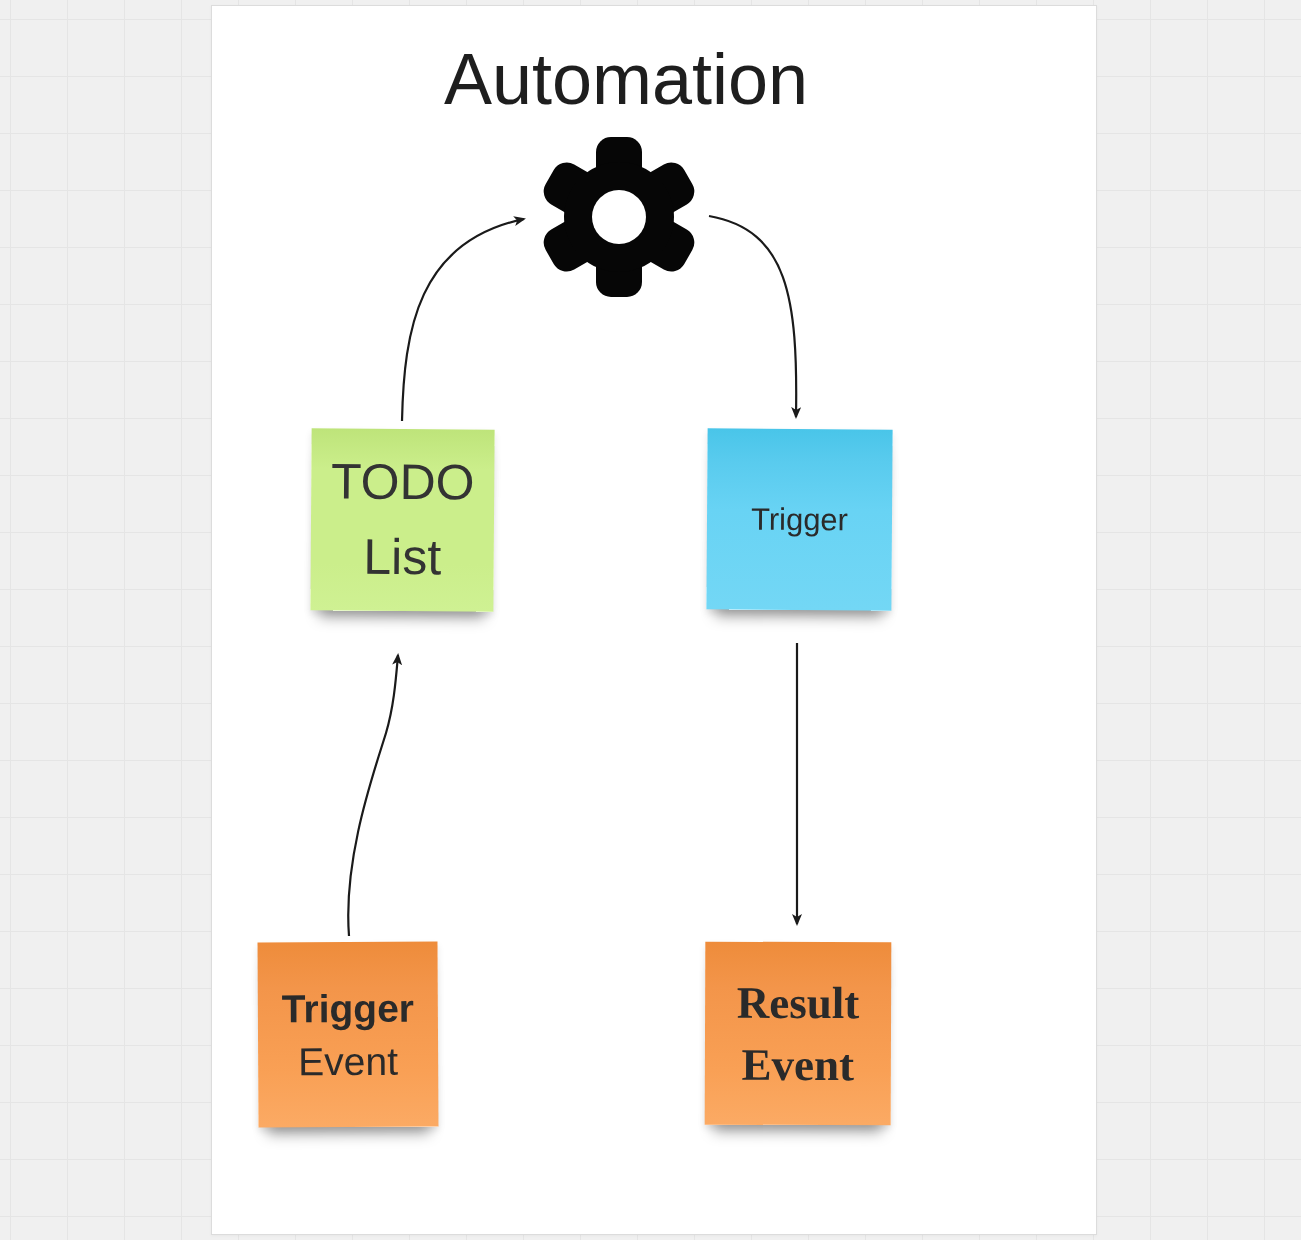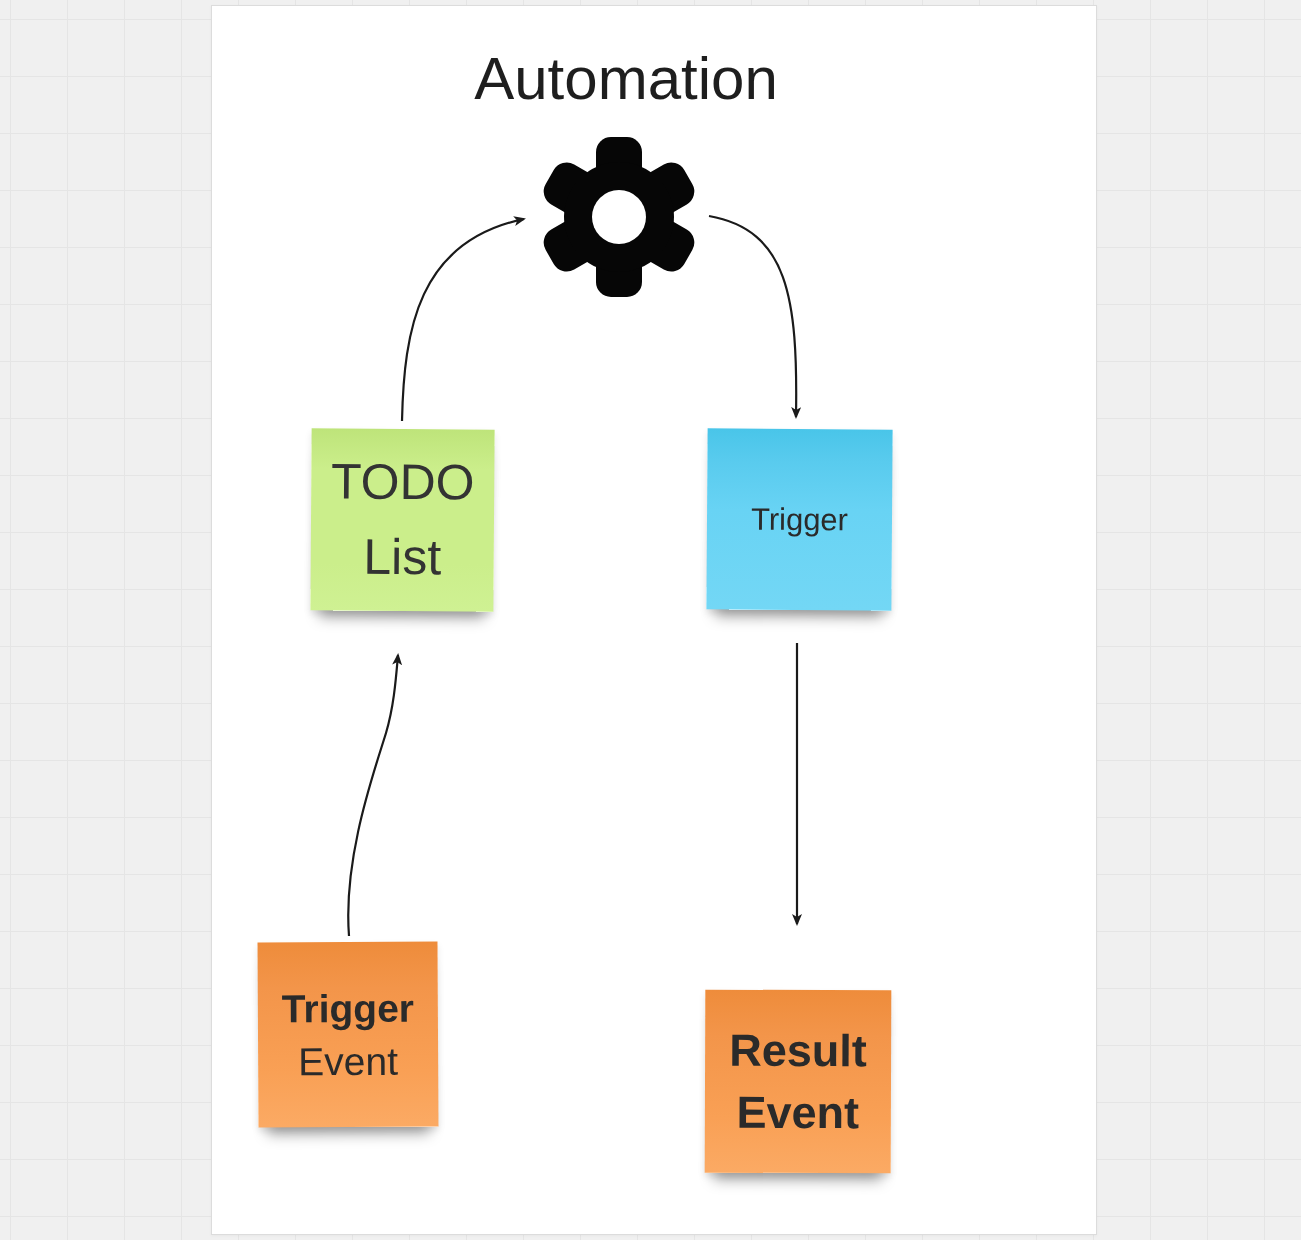--- a/index.html
+++ b/index.html
@@ -24,21 +24,21 @@
   }
   .frame{
     position:absolute;left:211px;top:5px;width:886px;height:1230px;
     background:var(--frame);
     border:1px solid var(--frame-border);
     box-shadow:0 1px 3px rgba(0,0,0,0.04);
   }
   .board-title{
     position:absolute;left:426px;top:34px;width:400px;height:90px;
     display:flex;align-items:center;justify-content:center;
-    font-size:60px;font-weight:400;color:var(--title-text);line-height:1;
+    font-size:72px;font-weight:400;color:var(--title-text);line-height:1;
     letter-spacing:0px;white-space:nowrap;
   }
   .gear-svg{position:absolute;left:529px;top:127px;width:180px;height:180px;}
   .gear-svg .gear-body{fill:var(--gear);}
   .gear-svg .gear-hole{fill:var(--frame);}
   .connectors{position:absolute;left:0;top:0;width:1301px;height:1240px;pointer-events:none;}
   .connectors path.link{fill:none;stroke:var(--arrow);stroke-width:2.2;pointer-events:stroke;}
   .connectors .arrow-head{fill:var(--arrow);}
   .note{
     position:absolute;display:flex;flex-direction:column;align-items:center;justify-content:center;
@@ -54,23 +54,23 @@
     left:707px;top:429px;width:185px;height:181px;transform:rotate(0.4deg);
     background:linear-gradient(180deg, var(--note-blue-top) 0%, #59cbee 18%, var(--note-blue) 45%, #73d7f5 100%);
     font-size:31px;line-height:40px;font-weight:400;
   }
   .note-trigger{
     left:258px;top:942px;width:180px;height:185px;transform:rotate(-0.3deg);
     background:linear-gradient(180deg, var(--note-orange-top) 0%, #f3954a 25%, var(--note-orange) 70%, #fbaa64 100%);
     font-size:39px;line-height:53px;
   }
   .note-result{
-    left:705px;top:990px;width:186px;height:183px;transform:rotate(0.2deg);
+    left:705px;top:942px;width:186px;height:183px;transform:rotate(0.2deg);
     background:linear-gradient(180deg, var(--note-orange-top) 0%, #f3954a 25%, var(--note-orange) 70%, #fbaa64 100%);
-    font-size:45px;line-height:62px;
+    font-size:45px;line-height:62px;font-family:Liberation Serif, serif;
   }
   .bold{font-weight:700;}
   .regular{font-weight:400;}
 </style>
 </head>
 <body>
 
 <div class="canvas">
   <div class="frame"></div>
 

